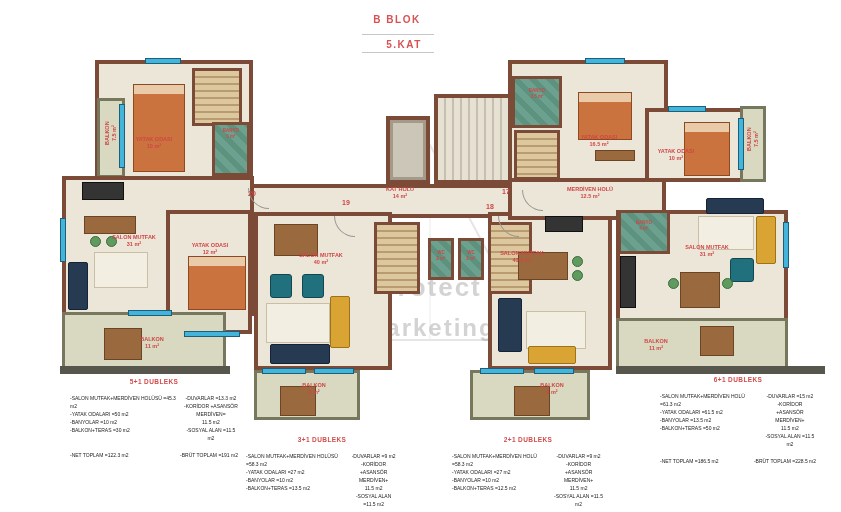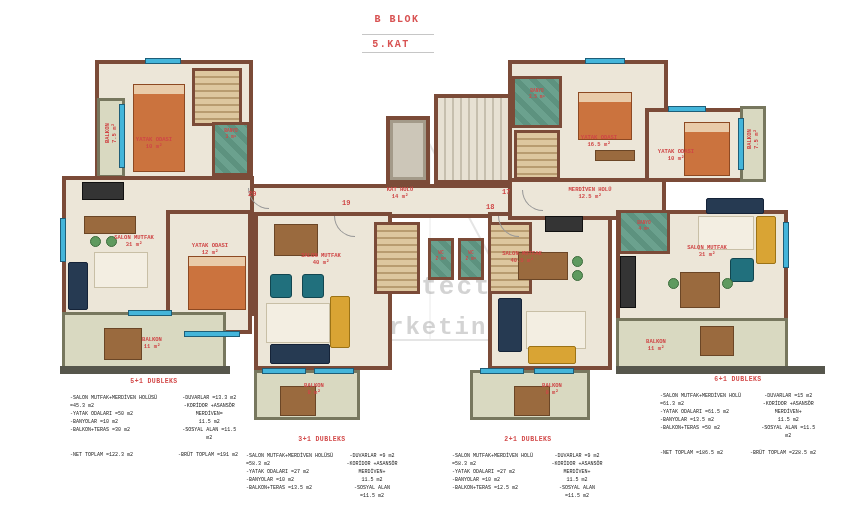--- a/index.html
+++ b/index.html
@@ -1,17 +1,17 @@
 <!DOCTYPE html>
 <html><head>
 <meta charset="utf-8">
 <style>
   html,body{margin:0;padding:0;background:#fff}
   #canvas{position:relative;width:825px;height:512px;background:#ffffff;overflow:hidden;
-          font-family:Liberation Mono, monospace}
+          font-family:Liberation Sans, sans-serif}
   .room{position:absolute;background:#ece6d8;border:4px solid #7b4b38;box-sizing:border-box}
   .balcony{background:#d9d9c1;border-width:3px;border-color:#77775e}
   .bath{background:repeating-linear-gradient(45deg,#6ba18e 0 6px,#5d927f 6px 12px);border-width:3px}
   .stairs{background:repeating-linear-gradient(180deg,#ddc79f 0 5px,#b89c70 5px 7px);border-width:3px}
   .stairs-main{background:repeating-linear-gradient(90deg,#e7e1d3 0 6px,#c6bfae 6px 8px)}
   .elev{position:absolute;background:#ccc6b8;border:4px solid #7b4b38;box-shadow:inset 0 0 0 3px #a39a89;box-sizing:border-box}
   .bar{position:absolute;background:#56564c}
   .winh{position:absolute;height:6px;background:#44b5da;border:1px solid #1e5e78;box-sizing:border-box}
   .winv{position:absolute;width:6px;background:#44b5da;border:1px solid #1e5e78;box-sizing:border-box}
   .bed{position:absolute;background:linear-gradient(180deg,#e9cba9 0 9px,#cb733e 9px);border:1px solid #8d4922}
@@ -38,21 +38,21 @@
   .title{position:absolute;text-align:center;color:#d85252;font-weight:bold;font-size:10px;letter-spacing:1.5px}
   .tline{position:absolute;height:1px;background:#c6c6c6}
 </style>
 </head>
 <body>
 
 <div id="canvas">
 
   <div class="title" style="left:337px;top:14px;width:120px">B BLOK</div>
   <div class="tline" style="left:362px;top:34px;width:72px"></div>
-  <div class="title" style="left:331px;top:39px;width:120px">5.KAT</div>
+  <div class="title" style="left:344px;top:39px;width:120px">5.KAT</div>
   <div class="tline" style="left:362px;top:52px;width:72px"></div>
 
   <svg style="position:absolute;left:320px;top:140px;opacity:.45" width="220" height="205">
     <polygon points="110,5 215,200 5,200" fill="none" stroke="#c6c6c6" stroke-width="2"></polygon>
     <line x1="110" y1="5" x2="110" y2="200" stroke="#d2d2d2" stroke-width="1"></line>
   </svg>
   <div class="wm" style="left:320px;top:272px;width:220px;font-size:26px">Protect</div>
   <div class="wm" style="left:320px;top:314px;width:220px;font-size:24px">Marketing</div>
 
   <div class="room" style="left:95px;top:60px;width:158px;height:120px"></div>

